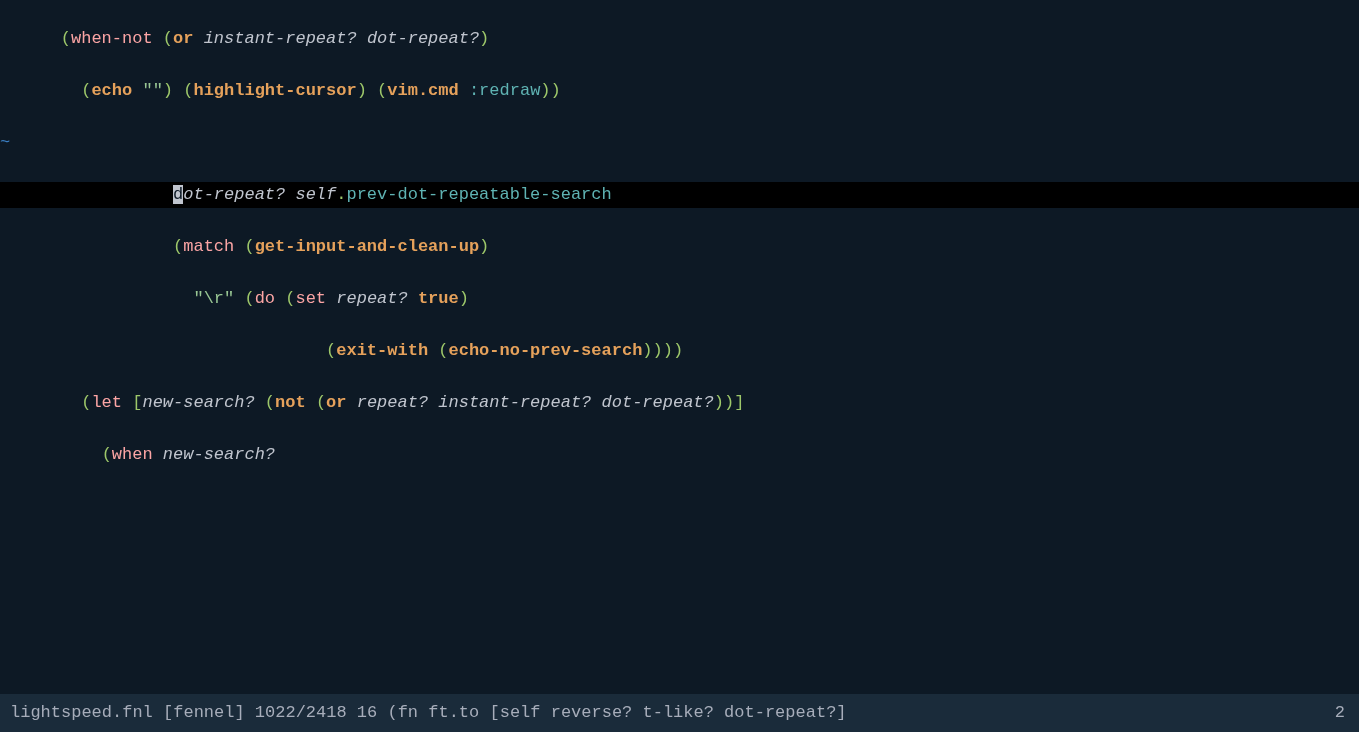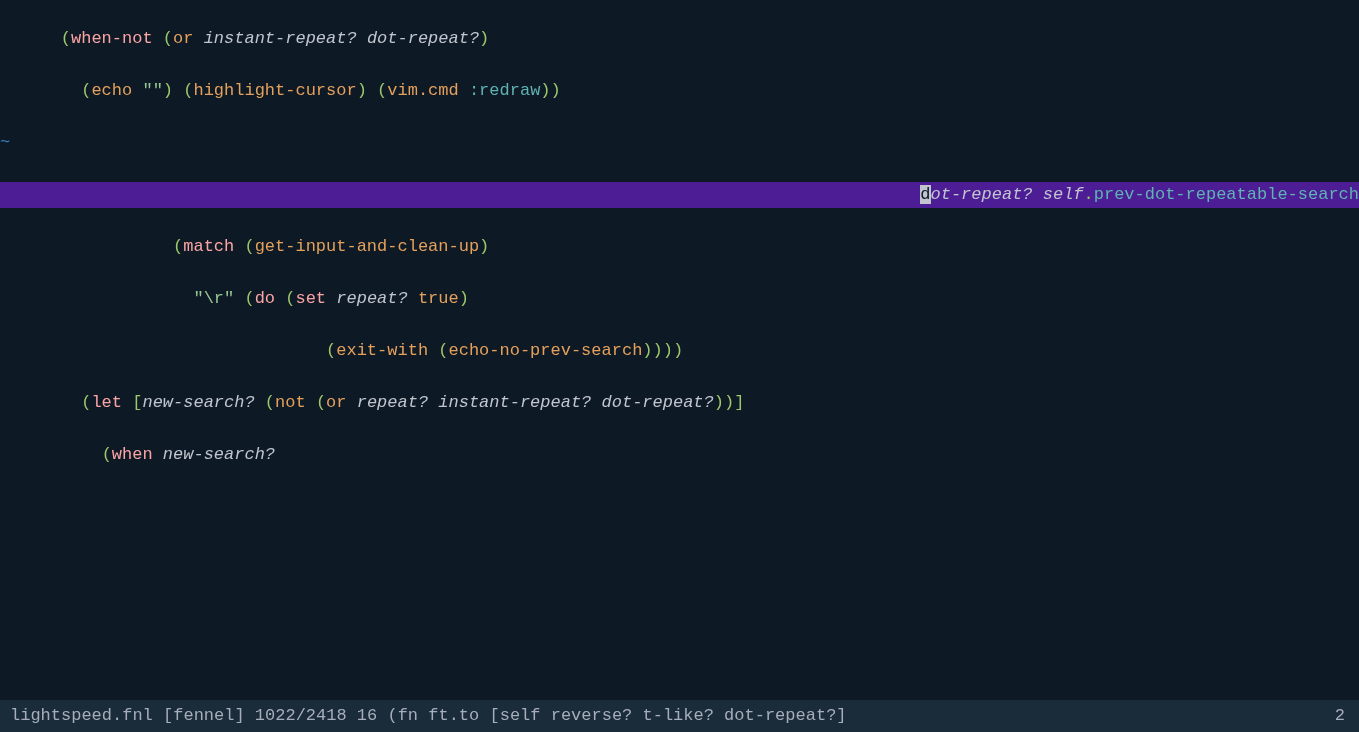--- a/index.html
+++ b/index.html
@@ -21,37 +21,37 @@
   .gutter {
     display: inline-block;
     width: 20px;
     text-align: left;
     color: #0d1925;
     user-select: none;
   }
   .gutter-tilde { color: #3a7fc4; }
   .gutter-plus { color: #4caf50; }
   .line { height: 26px; }
-  .line-hl { background: #4c1d95; text-align: right; }
+  .line-hl { background: #000000; }
   .cursor-cell {
     background: #c0c5ce;
     color: #0d1925;
   }
   .c-green { color: #9dc76a; }
-  .c-orange { color: #e5a15b; }
+  .c-orange { color: #e5a15b; font-weight: bold; }
   .c-cyan { color: #5fb3b3; }
   .c-purple { color: #fca5a5; }
   .c-default { color: #c0c5ce; font-style: italic; }
   .c-string { color: #99c794; }
   .statusline {
     position: absolute;
     bottom: 0;
     left: 0;
     right: 0;
-    height: 32px;
+    height: 38px;
     background: #1a2b3a;
     color: #a7adba;
     padding-left: 10px;
     display: flex;
     justify-content: space-between;
     align-items: center;
   }
   .statusline-right {
     padding-right: 14px;
   }

